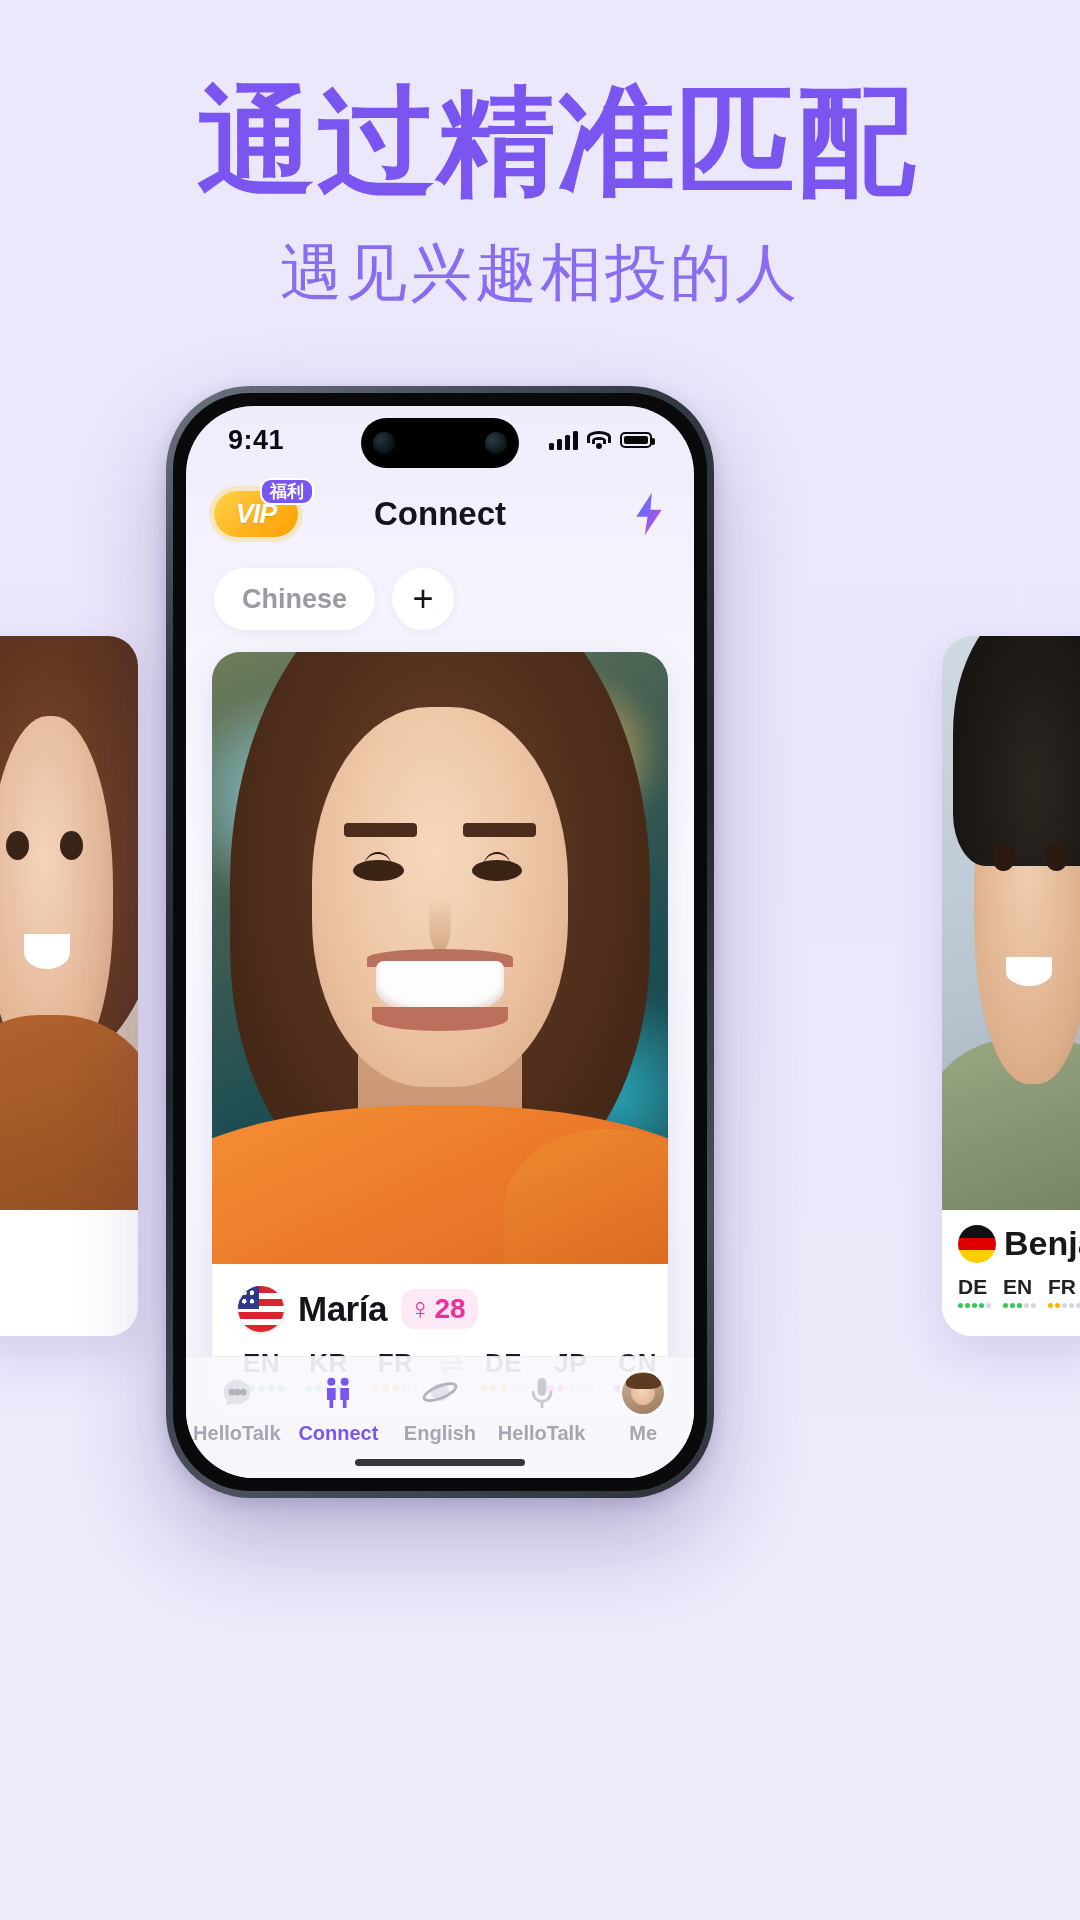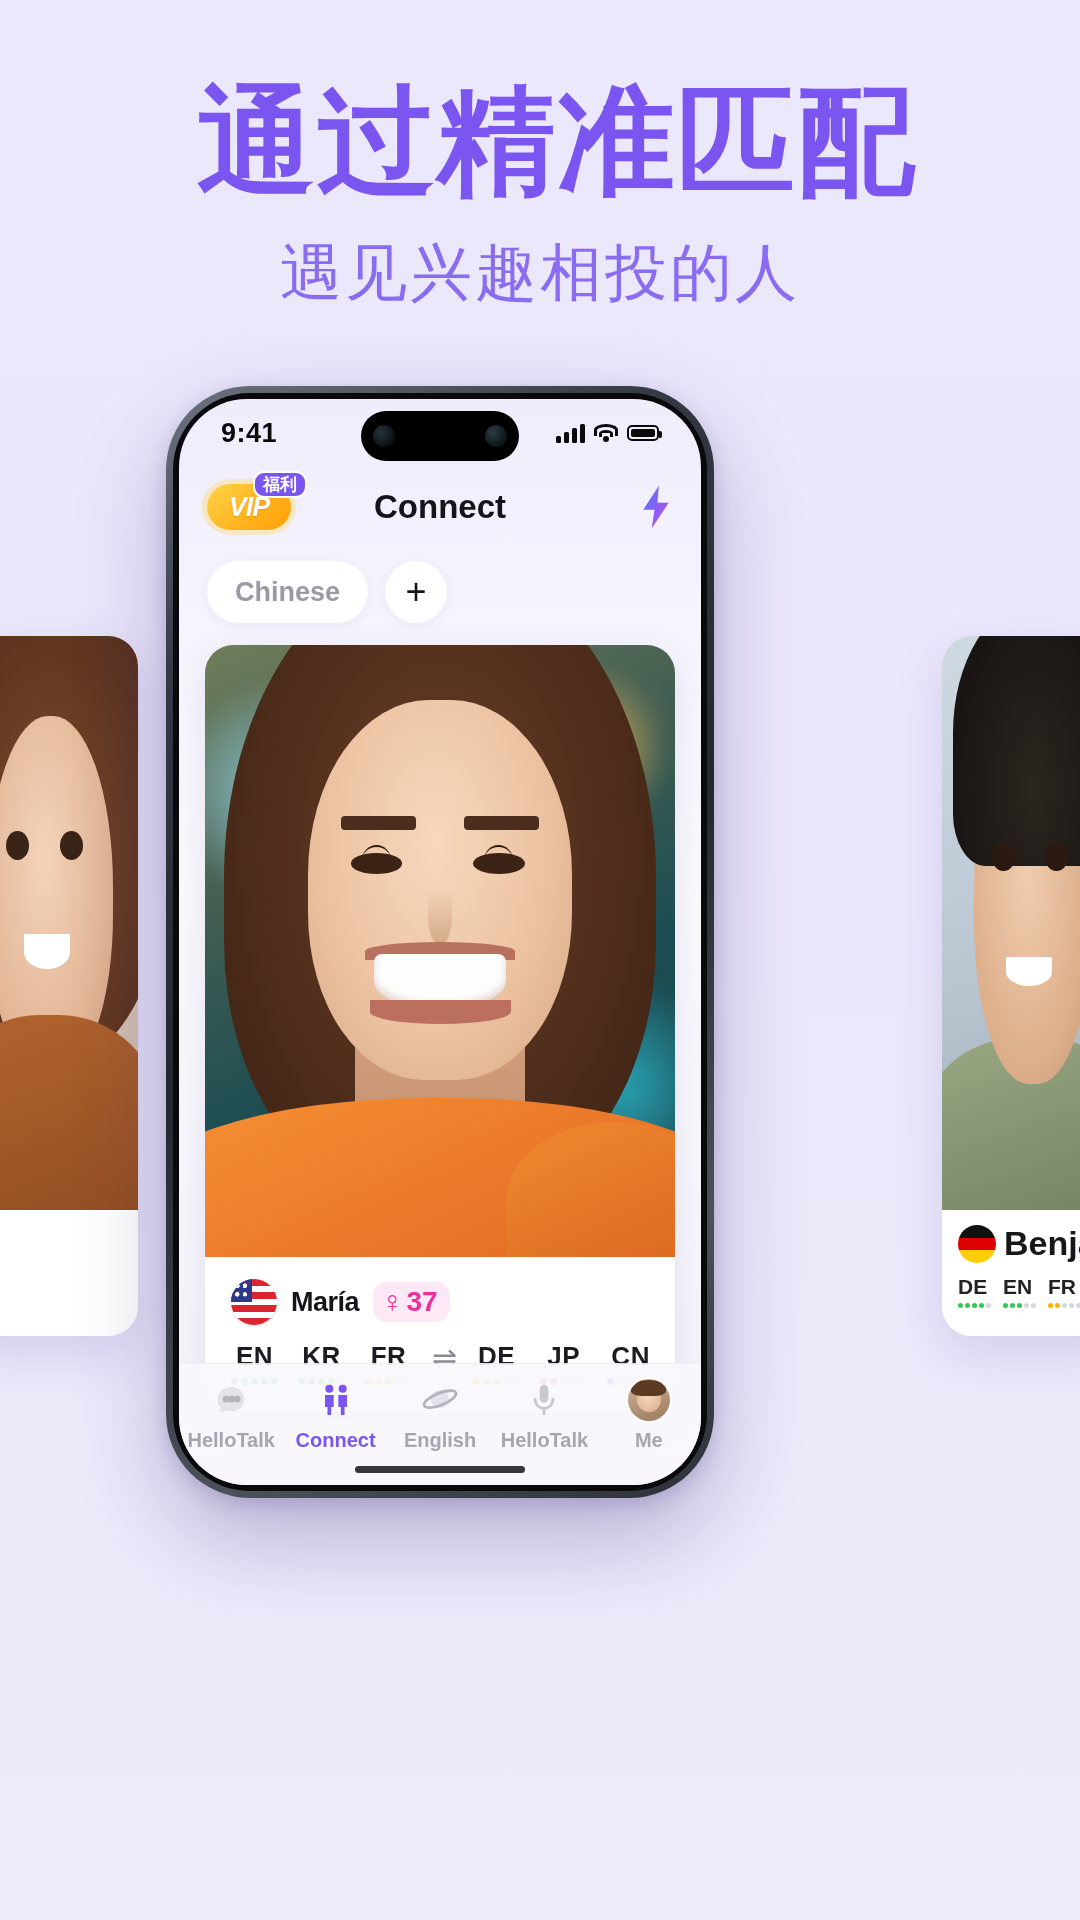--- a/index.html
+++ b/index.html
@@ -62,21 +62,21 @@
              background:linear-gradient(160deg,#9aa884 0%,#6f7d5c 100%); border-radius:44% 44% 0 0; }
 
   
   .phone {
     position:absolute; left:166px; top:386px; width:548px; height:1112px;
     border-radius:84px;
     background:linear-gradient(150deg,#6d7581 0%,#343a44 20%,#23272e 50%,#4b525c 80%,#2b3038 100%);
     padding:7px;
     box-shadow:0 40px 90px rgba(60,45,120,.30), 0 6px 18px rgba(60,45,120,.18);
   }
-  .phone-inner { width:100%; height:100%; border-radius:77px; background:#0a0a0c; padding:6px; }
+  .phone-inner { width:100%; height:100%; border-radius:77px; background:#0a0a0c; padding:13px; }
   .screen {
     width:100%; height:100%; border-radius:68px; overflow:hidden; position:relative;
     background:linear-gradient(180deg,#efecfc 0%,#f6f5fd 22%,#fafafd 45%,#f4f3fa 100%);
   }
 
   
   .statusbar { position:relative; height:68px; display:flex; align-items:center; padding:0 42px; }
   .status-time { font-size:27px; font-weight:700; color:#0b0b0d; letter-spacing:.5px; }
   .island {
     position:absolute; left:50%; transform:translateX(-50%); top:12px;
@@ -190,21 +190,21 @@
   .us-stripes { position:absolute; inset:0; background:
      repeating-linear-gradient(180deg,#d9252f 0 14.3%, #ffffff 14.3% 28.6%); }
   .us-canton { position:absolute; left:0; top:0; width:46%; height:50%; background:#2d3a8c; }
   .us-canton::after { content:""; position:absolute; inset:2px;
      background:radial-gradient(circle at 25% 25%, #fff 0 12%, transparent 13%),
                 radial-gradient(circle at 70% 25%, #fff 0 12%, transparent 13%),
                 radial-gradient(circle at 25% 70%, #fff 0 12%, transparent 13%),
                 radial-gradient(circle at 70% 70%, #fff 0 12%, transparent 13%); }
   .de-flag { position:absolute; inset:0; background:linear-gradient(180deg,
      #111 0 33.3%, #de0000 33.3% 66.6%, #ffce00 66.6% 100%); }
-  .name { font-size:27px; font-weight:700; color:#14141a; letter-spacing:-.5px; }
+  .name { font-size:35px; font-weight:700; color:#14141a; letter-spacing:-.5px; }
   .gender {
     display:flex; align-items:center; gap:3px; background:#fde9f6;
     border-radius:14px; padding:4px 12px 4px 8px;
   }
   .gender-sym { font-size:30px; color:#ec2f9a; font-weight:700; line-height:1; }
   .gender-age { font-size:28px; color:#ec2f9a; font-weight:700; }
 
   .lang-row { display:flex; align-items:flex-start; gap:0; margin-top:16px; }
   .lang-item { display:flex; flex-direction:column; align-items:center; margin-right:20px; }
   .lang-code { font-size:26px; font-weight:700; color:#1b1b22; letter-spacing:.5px; }
@@ -385,21 +385,21 @@
       </div>
       <div class="card-info">
         <div class="name-row">
           <span class="flag">
             <i class="us-stripes"></i>
                 <i class="us-canton"></i>
           </span>
           <span class="name">María</span>
           <span class="gender">
             <span class="gender-sym">♀</span>
-            <span class="gender-age">37</span>
+            <span class="gender-age">28</span>
           </span>
         </div>
         <div class="lang-row">
           <div class="lang-item">
             <span class="lang-code">EN</span>
             <span class="lang-dots">
                   <i style="background:#34c759"></i>
                   <i style="background:#34c759"></i>
                   <i style="background:#34c759"></i>
                   <i style="background:#34c759"></i>

